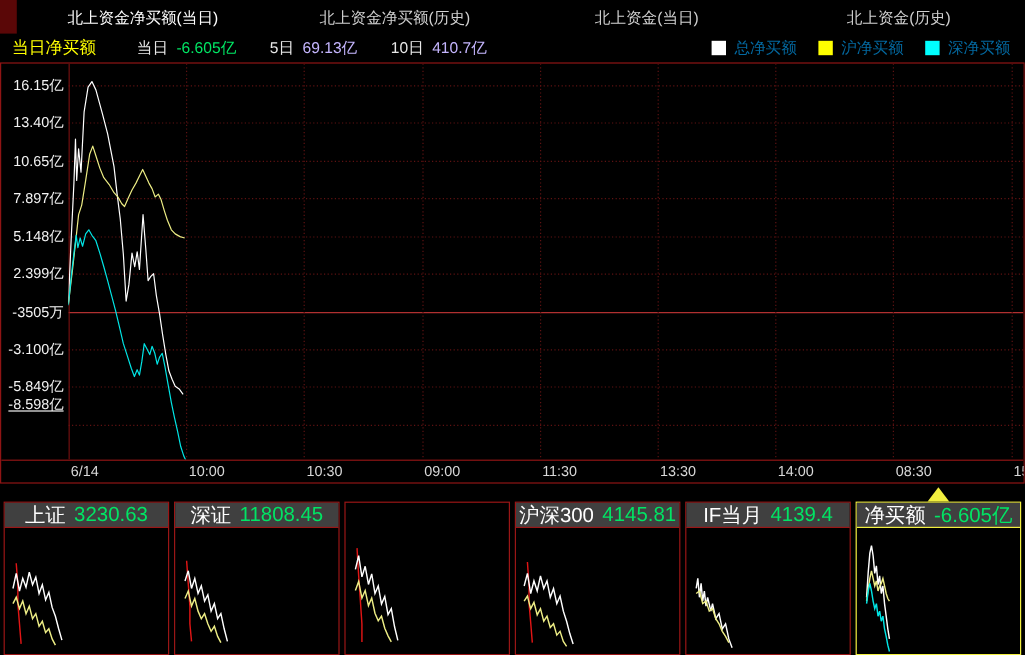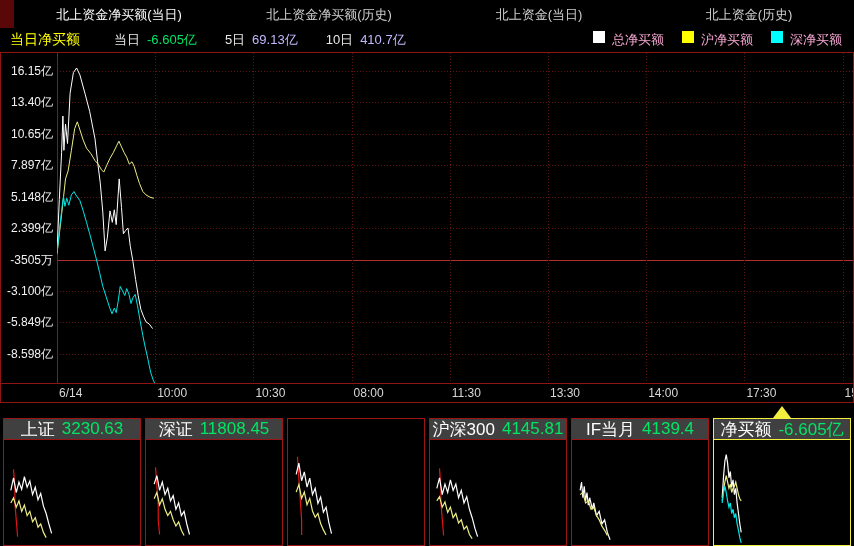--- a/index.html
+++ b/index.html
@@ -10,21 +10,21 @@
 .tab{flex:1;margin:15px 2px;background:#232323;color:#d0d0d0;font-size:13px;
   display:flex;align-items:center;justify-content:center;cursor:default;white-space:nowrap}
 .tab.active{background:#ad0d0d;color:#ffffff}
 .infobar{height:24px;display:flex;align-items:center;padding:0 10px;font-size:13px;color:#e8e8e8}
 .info-title{color:#ffff00;margin-right:34px;font-size:14px}
 .stat{margin-right:28px;white-space:nowrap}
 .stat .v{margin-left:7px}
 .v.green{color:#00e564}
 .v.red{color:#c4b5fd}
 .legend{margin-left:auto;display:flex;gap:18px;align-items:center;padding-right:2px}
-.legend-item{display:flex;align-items:flex-start;gap:7px;color:#f9a8d4}
+.legend-item{display:flex;align-items:center;gap:7px;color:#0369a1}
 .sq{width:12px;height:12px;display:inline-block}
 .chart-region{position:relative;height:351px;border:1px solid #8f1414;overflow:hidden;background:#000}
 #main-svg{position:absolute;left:56px;top:0}
 .ylabel{position:absolute;left:0;width:52px;text-align:right;font-size:12px;color:#f2f2f2;
   height:14px;line-height:14px;white-space:nowrap}
 .xaxis-line{position:absolute;left:0;top:330px;width:100%;height:19px;
   border-top:1px solid #8f1414}
 .xlabel{position:absolute;top:332px;font-size:12px;color:#d8d8d8;height:17px;line-height:17px;white-space:nowrap}
 .panels{display:flex;height:143px;padding:2px 1px 0}
 .panel{flex:1;margin:0 2px;position:relative;padding-top:13px}
@@ -109,29 +109,29 @@
     <div class="xaxis-line"></div>
   <div class="ylabel" style="top: 10.8993px;">16.15亿</div>
       <div class="ylabel" style="top: 42.3318px;">13.40亿</div>
       <div class="ylabel" style="top: 73.7643px;">10.65亿</div>
       <div class="ylabel" style="top: 105.231px;">7.897亿</div>
       <div class="ylabel" style="top: 136.652px;">5.148亿</div>
       <div class="ylabel" style="top: 168.073px;">2.399亿</div>
       <div class="ylabel" style="top: 199.5px;">-3505万</div>
       <div class="ylabel" style="top: 230.927px;">-3.100亿</div>
       <div class="ylabel" style="top: 262.348px;">-5.849亿</div>
-      <div class="ylabel" style="top: 294px;">-8.598亿</div>
+      <div class="ylabel" style="top: 277px; text-decoration: underline;">-8.598亿</div>
       <div class="xlabel" style="left: 58px;">6/14</div>
       <div class="xlabel" style="left: 156.199px;">10:00</div>
       <div class="xlabel" style="left: 254.398px;">10:30</div>
-      <div class="xlabel" style="left: 352.597px;">08:00</div>
+      <div class="xlabel" style="left: 352.597px;">09:00</div>
       <div class="xlabel" style="left: 450.796px;">11:30</div>
       <div class="xlabel" style="left: 548.995px;">13:30</div>
       <div class="xlabel" style="left: 647.194px;">14:00</div>
-      <div class="xlabel" style="left: 745.393px;">17:30</div>
+      <div class="xlabel" style="left: 745.393px;">08:30</div>
       <div class="xlabel" style="left: 843.592px;">15:00</div>
     </div>
 
   <div class="panels">
     <div class="panel">
 
       <div class="panel-box">
         <div class="panel-header">
           <span>上证</span>
           <span class="pv">3230.63</span>

